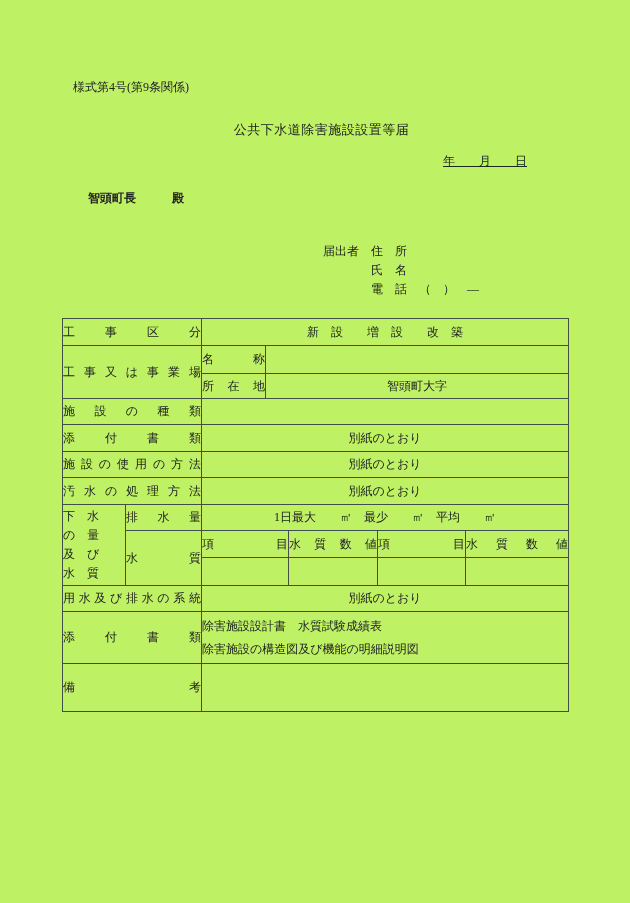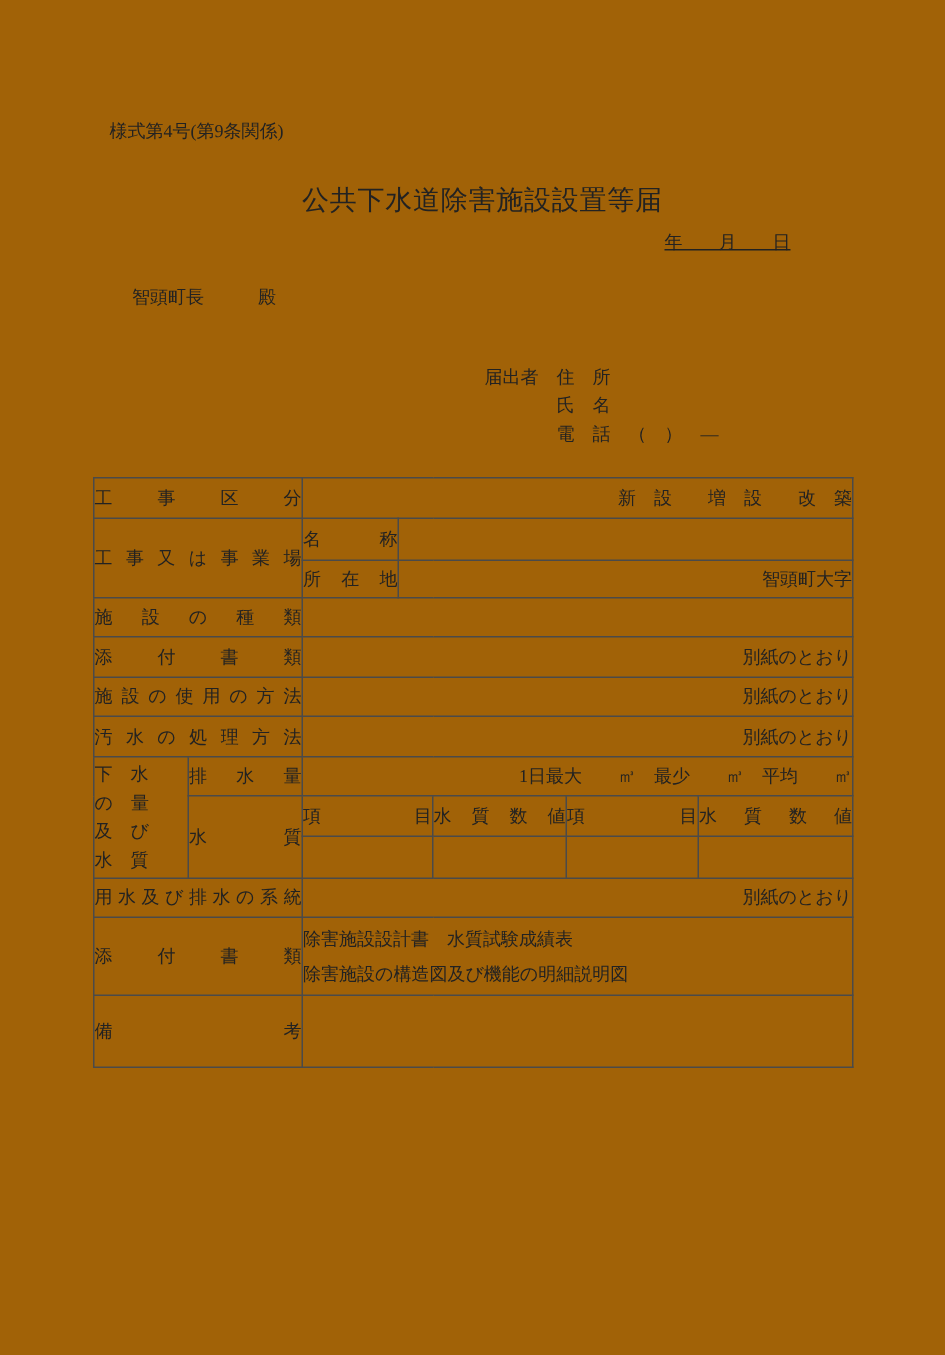--- a/index.html
+++ b/index.html
@@ -4,30 +4,30 @@
 <style>
   html, body { margin: 0; padding: 0; background: #ffffff; }
   body {
     width: 630px; height: 903px;
     font-family: "Liberation Serif", "DejaVu Serif", serif;
     color: #222222;
   }
   .page {
     position: relative;
     width: 630px; height: 903px;
-    background: #a16207;
+    background: #bef264;
     overflow: hidden;
     font-size: 12px;
   }
   .abs { position: absolute; white-space: pre-line; }
 
   .form-number { left: 73px; top: 79px; }
-  .doc-title   { left: 13px; right: 0; top: 121px; text-align: center; font-size: 18px; letter-spacing: 0.5px; }
+  .doc-title   { left: 13px; right: 0; top: 121px; text-align: center; font-size: 13px; letter-spacing: 0.5px; }
   .date-line   { left: 443px; top: 153px; text-decoration: underline; }
-  .addressee   { left: 88px; top: 190px; }
+  .addressee   { left: 88px; top: 190px; font-weight: bold; }
   .declarant   { left: 323px; top: 226px; line-height: 19px; margin-top: 16px; }
   .intro       { left: 73px; top: 301px; }
 
   table.form-table {
     position: absolute;
     left: 62px; top: 318px;
     width: 506px;
     border-collapse: collapse;
     table-layout: fixed;
     border: 1.5px solid #3f3f3f;
@@ -47,21 +47,21 @@
   td.sublbl {
     text-align: justify;
     text-align-last: justify;
     padding: 0 9px;
   }
   td.qhdr {
     text-align: justify;
     text-align-last: justify;
     padding: 0 13px;
   }
-  td.val { padding: 0 7px; text-align: right; }
+  td.val { padding: 0 7px; text-align: center; }
   td.vlbl {
     white-space: pre-line;
     text-align: left;
     line-height: 19px;
     padding: 0 2px;
   }
   td.attach {
     white-space: pre-line;
     line-height: 23px;
     padding: 2px 7px;

